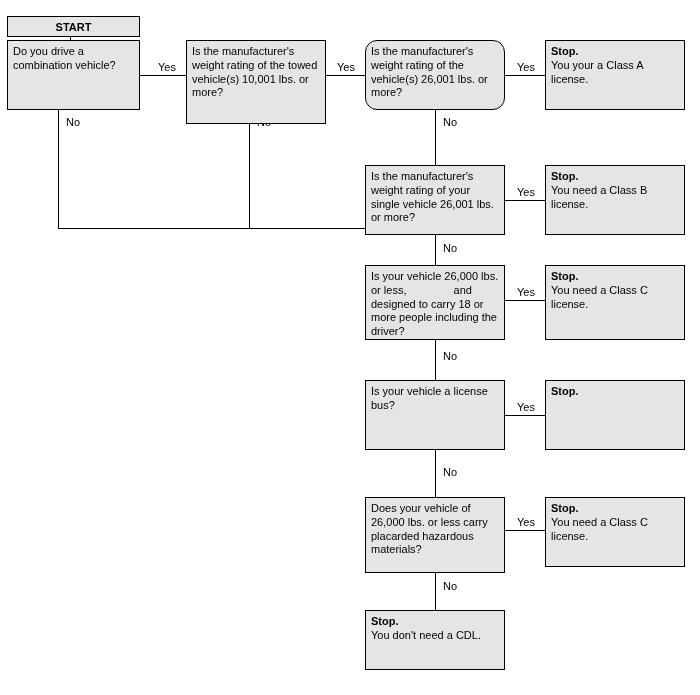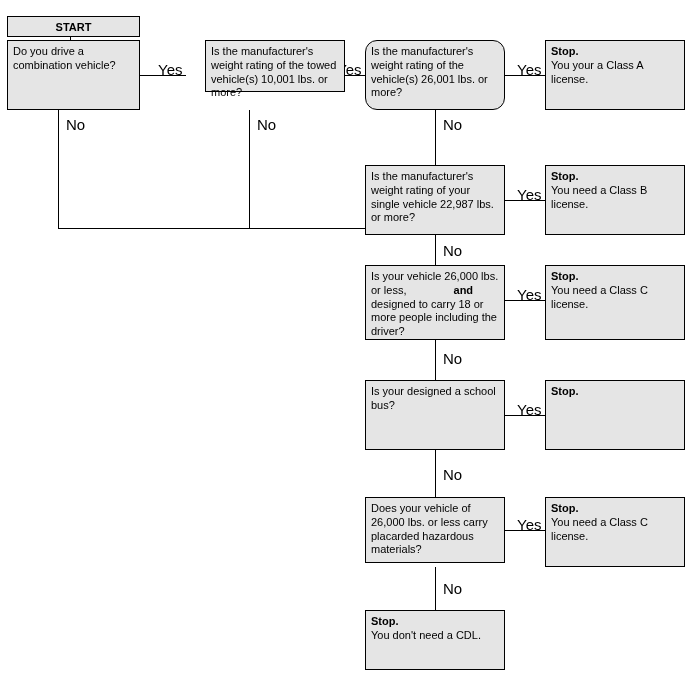--- a/index.html
+++ b/index.html
@@ -24,34 +24,34 @@
     line-height: 1.25;
   }
   .start {
     text-align: center;
     font-weight: bold;
   }
   .stop-label {
     font-weight: bold;
   }
   .bold {
-    font-weight: bold;
+    font-weight: normal;
     padding-left: 44px;
   }
   svg.connectors {
     position: absolute;
     left: 0;
     top: 0;
     width: 700px;
     height: 695px;
     pointer-events: none;
   }
   .edge-label {
     position: absolute;
-    font-size: 15px;
+    font-size: 11px;
     line-height: 1;
     background: transparent;
   }
 </style>
 </head>
 <body>
 
 <div id="canvas">
 
   <svg class="connectors">
@@ -106,52 +106,52 @@
   <div class="edge-label" style="left:517px; top:402px;">Yes</div>
   <div class="edge-label" style="left:443px; top:467px;">No</div>
 
   <div class="edge-label" style="left:517px; top:517px;">Yes</div>
   <div class="edge-label" style="left:443px; top:581px;">No</div>
 
   <div class="box start" style="left:7px; top:16px; width:133px; height:21px;">START</div>
 
   <div class="box" style="left:7px; top:40px; width:133px; height:70px;">Do you drive a combination vehicle?</div>
 
-  <div class="box" style="left:186px; top:40px; width:140px; height:52px;margin-left:19px;">Is the manufacturer's weight rating of the towed vehicle(s) 10,001 lbs. or more?</div>
+  <div class="box" style="left:186px; top:40px; width:140px; height:84px;">Is the manufacturer's weight rating of the towed vehicle(s) 10,001 lbs. or more?</div>
 
   <div class="box" style="left:365px; top:40px; width:140px; height:70px;border-radius:12px;">Is the manufacturer's weight rating of the vehicle(s) 26,001 lbs. or more?</div>
 
   <div class="box" style="left:545px; top:40px; width:140px; height:70px;">
     <span class="stop-label">Stop.</span><br>
     <span>You your a Class A license.</span>
   </div>
 
-  <div class="box" style="left:365px; top:165px; width:140px; height:70px;">Is the manufacturer's weight rating of your single vehicle 22,987 lbs. or more?</div>
+  <div class="box" style="left:365px; top:165px; width:140px; height:70px;">Is the manufacturer's weight rating of your single vehicle 26,001 lbs. or more?</div>
 
   <div class="box" style="left:545px; top:165px; width:140px; height:70px;">
     <span class="stop-label">Stop.</span><br>
     <span>You need a Class B license.</span>
   </div>
 
   <div class="box" style="left:365px; top:265px; width:140px; height:75px;">
     <span>Is your vehicle 26,000 lbs. or less, </span><span class="bold">and</span><span> designed to carry 18 or more people including the driver?</span>
   </div>
 
   <div class="box" style="left:545px; top:265px; width:140px; height:75px;">
     <span class="stop-label">Stop.</span><br>
     <span>You need a Class C license.</span>
   </div>
 
-  <div class="box" style="left:365px; top:380px; width:140px; height:70px;">Is your designed a school bus?</div>
+  <div class="box" style="left:365px; top:380px; width:140px; height:70px;">Is your vehicle a license bus?</div>
 
   <div class="box" style="left:545px; top:380px; width:140px; height:70px;">
     <span class="stop-label">Stop.</span><br>
   </div>
 
-  <div class="box" style="left:365px; top:497px; width:140px; height:66px;">Does your vehicle of 26,000 lbs. or less carry placarded hazardous materials?</div>
+  <div class="box" style="left:365px; top:497px; width:140px; height:76px;">Does your vehicle of 26,000 lbs. or less carry placarded hazardous materials?</div>
 
   <div class="box" style="left:545px; top:497px; width:140px; height:70px;">
     <span class="stop-label">Stop.</span><br>
     <span>You need a Class C license.</span>
   </div>
 
   <div class="box" style="left:365px; top:610px; width:140px; height:60px;">
     <span class="stop-label">Stop.</span><br>
     <span>You don't need a CDL.</span>
   </div>

